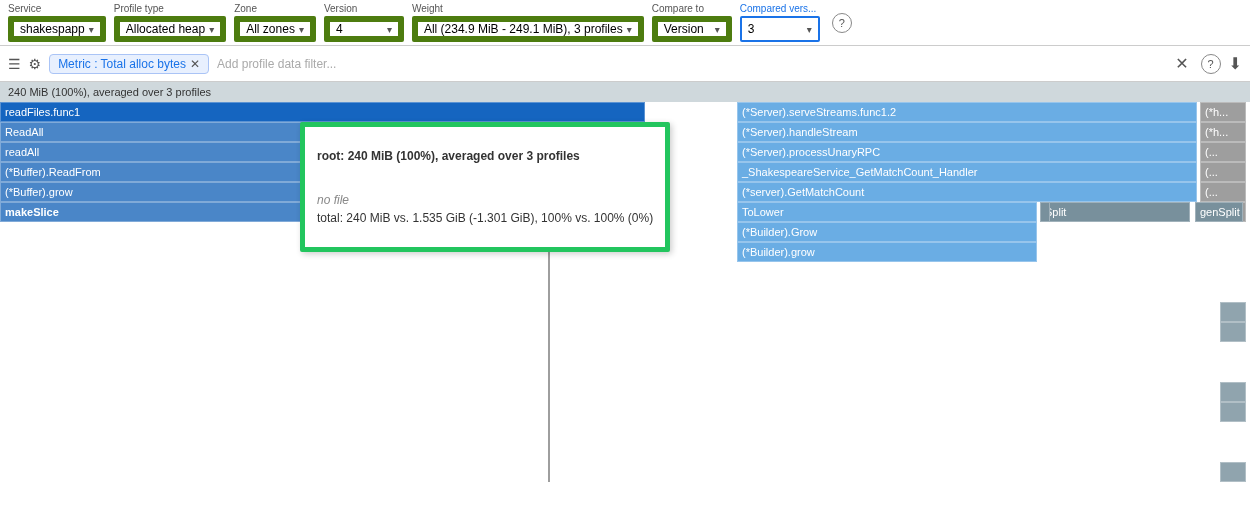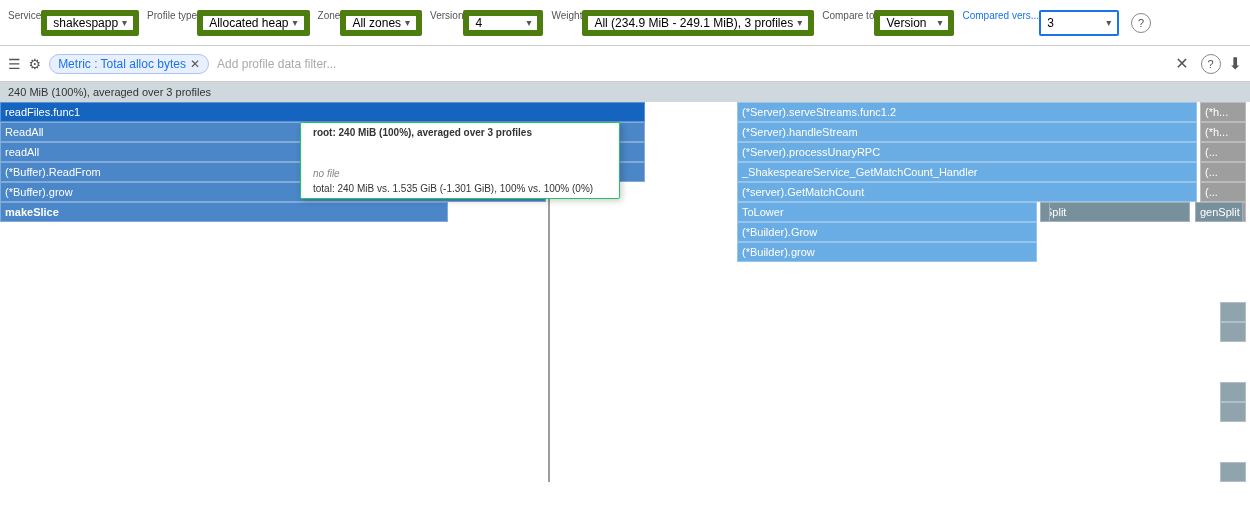--- a/index.html
+++ b/index.html
@@ -10,21 +10,21 @@
       display: flex;
       align-items: center;
       border-bottom: 1px solid #ccc;
       padding: 4px 8px;
       gap: 8px;
       height: 46px;
       background: #fff;
     }
     .filter-group {
       display: flex;
-      flex-direction: row;
+      flex-direction: column;
       position: relative;
     }
     .filter-label {
       font-size: 10px;
       color: #555;
       margin-bottom: 2px;
     }
     .filter-select {
       display: flex;
       align-items: center;
@@ -73,21 +73,21 @@
     .filter-bar-icon {
       font-size: 14px;
       color: #555;
       cursor: pointer;
     }
     .metric-chip {
       display: flex;
       align-items: center;
       background: #e8f0fe;
       border: 1px solid #aac4f6;
-      border-radius: 10px;
+      border-radius: 4px;
       padding: 2px 8px;
       gap: 4px;
       font-size: 12px;
       color: #1a73e8;
     }
     .metric-chip .chip-close {
       cursor: pointer;
       color: #555;
       font-size: 12px;
     }
@@ -155,25 +155,25 @@
     .gray-1 { background: #9e9e9e; color: #fff; }
     .gray-2 { background: #78909c; color: #fff; }
     .blue-selected { background: #1565c0; color: #fff; }
 
     
     .tooltip {
       position: absolute;
       left: 300px;
       top: 20px;
       background: #fff;
-      border: 1px solid #22c55e;
+      border: 5px solid #22c55e;
       border-radius: 2px;
-      padding: 4px 12px;
+      padding: 22px 12px;
       box-shadow: 2px 2px 6px rgba(0,0,0,0.2);
-      font-size: 10px;
+      font-size: 12px;
       z-index: 100;
       min-width: 320px;
     }
     .tooltip-title {
       font-weight: bold;
       color: #333;
       margin-bottom: 4px;
     }
     .tooltip-file {
       color: #888;

